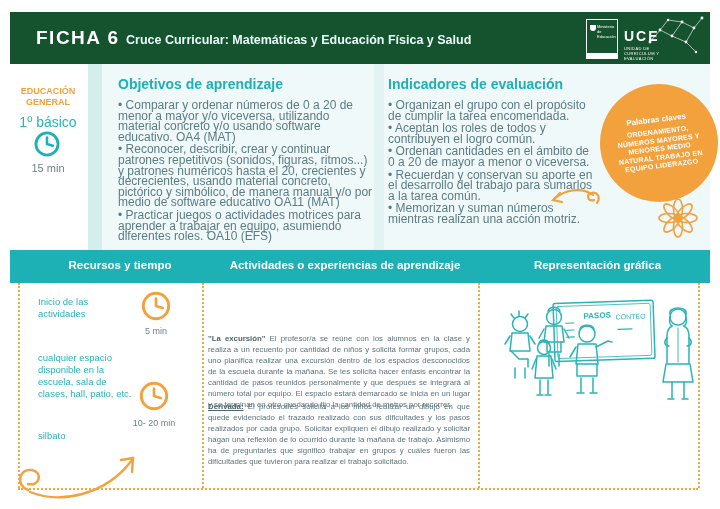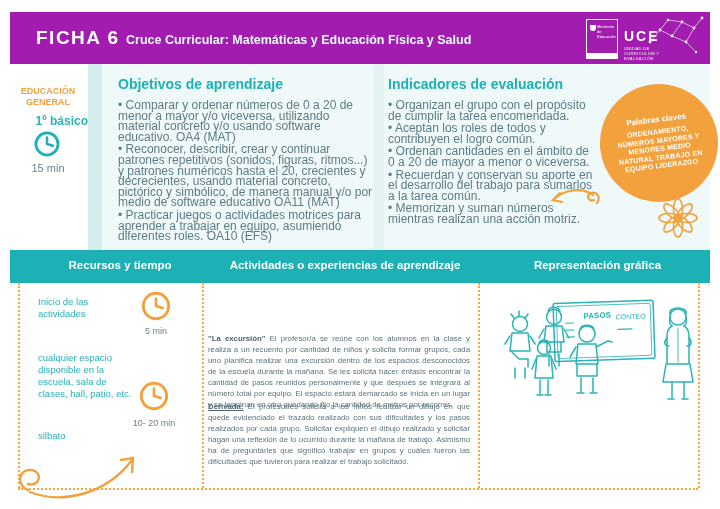--- a/index.html
+++ b/index.html
@@ -1,38 +1,38 @@
 <!DOCTYPE html>
 <html><head>
 <meta charset="utf-8">
 <style>
   html,body{margin:0;padding:0;}
   .page{position:relative;width:720px;height:509px;background:#ffffff;overflow:hidden;
         font-family:"Liberation Sans",sans-serif;}
   .abs{position:absolute;}
 
   
-  .header{left:10px;top:12px;width:700px;height:52px;background:#a21caf;}
+  .header{left:10px;top:12px;width:700px;height:52px;background:#14532d;}
   .ficha{left:26px;top:15px;font-size:19px;font-weight:bold;color:#fff;letter-spacing:1.5px;}
   .subtitle{left:116px;top:21px;font-size:12.5px;font-weight:bold;color:#eafcfc;}
   .minlogo{right:92px;top:7px;width:32px;height:40px;border:1px solid #fff;box-sizing:border-box;}
   .minlogo .mintext{position:absolute;left:10px;top:4px;font-size:4px;line-height:5px;color:#fff;width:20px;}
   .minlogo .minbar{position:absolute;left:0;bottom:0;width:100%;height:5px;background:#fff;}
   .uce{right:30px;top:16px;width:56px;color:#fff;}
   .uce .uce-big{font-size:14px;font-weight:bold;letter-spacing:2px;}
   .uce .uce-sub{font-size:4px;line-height:5px;margin-top:2px;letter-spacing:.4px;}
 
   
   .panel{left:102px;top:64px;width:608px;height:186px;background:#f0f9f9;}
   .strip1{left:88px;top:64px;width:14px;height:186px;background:#d4eded;}
   .strip2{left:374px;top:64px;width:10px;height:186px;background:#e3f2f3;}
 
   
   .program{left:8px;top:86px;width:80px;text-align:center;font-size:9px;font-weight:bold;color:#f2a13d;line-height:11px;}
-  .grade{left:8px;top:114px;width:80px;text-align:right;font-size:12px;font-weight:bold;color:#2ab3b8;}
+  .grade{left:8px;top:114px;width:80px;text-align:center;font-size:14px;font-weight:normal;color:#2ab3b8;}
   .clock-side{left:33px;top:130px;width:28px;height:28px;color:#1db1b6;}
   .duration{left:8px;top:162px;width:80px;text-align:center;font-size:11px;color:#6d8288;}
 
   .col-title{font-size:14px;font-weight:bold;color:#1db1b6;}
   .bullets{font-size:12px;line-height:10.6px;color:#5d7b84;}
   .bullets div{margin-bottom:2px;}
   .bullets div::before{content:"• ";}
 
   .objetivos-title{left:118px;top:76px;}
   .objetivos-list{left:118px;top:100px;width:256px;}

